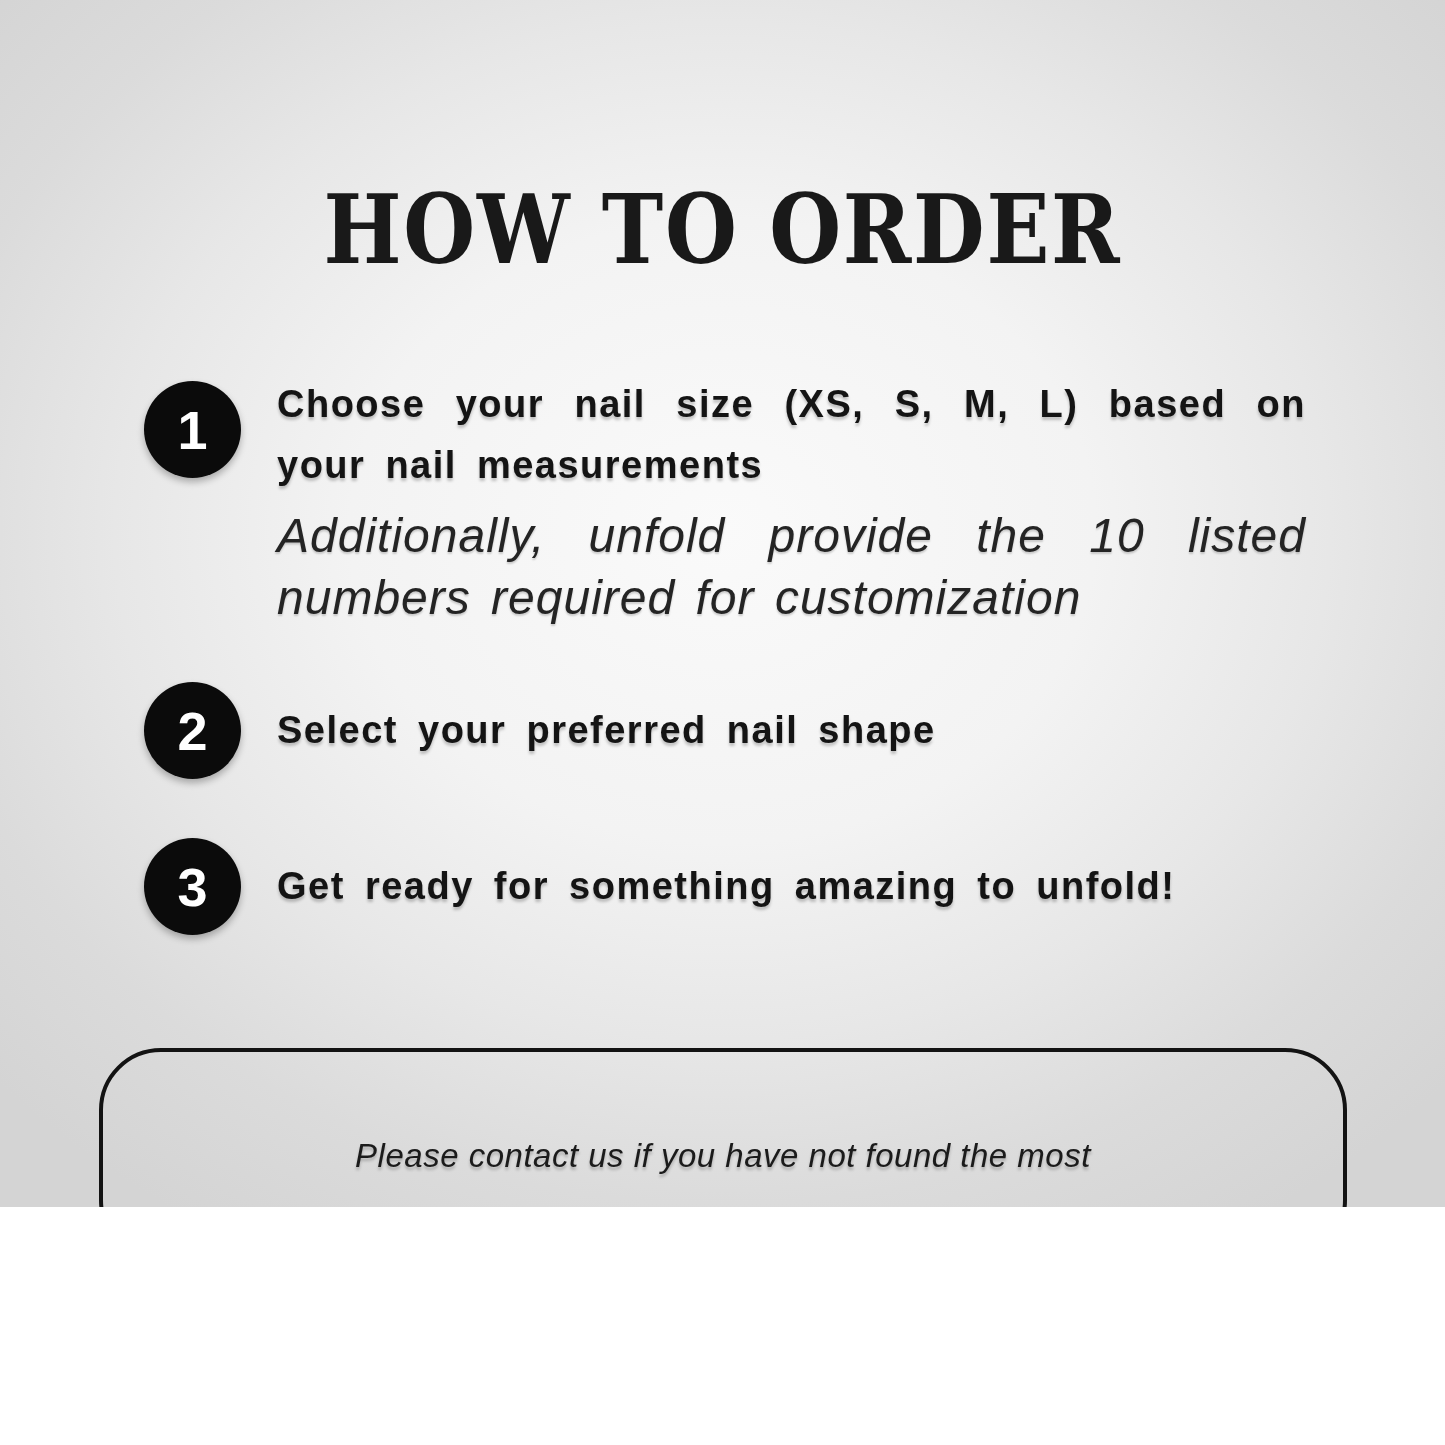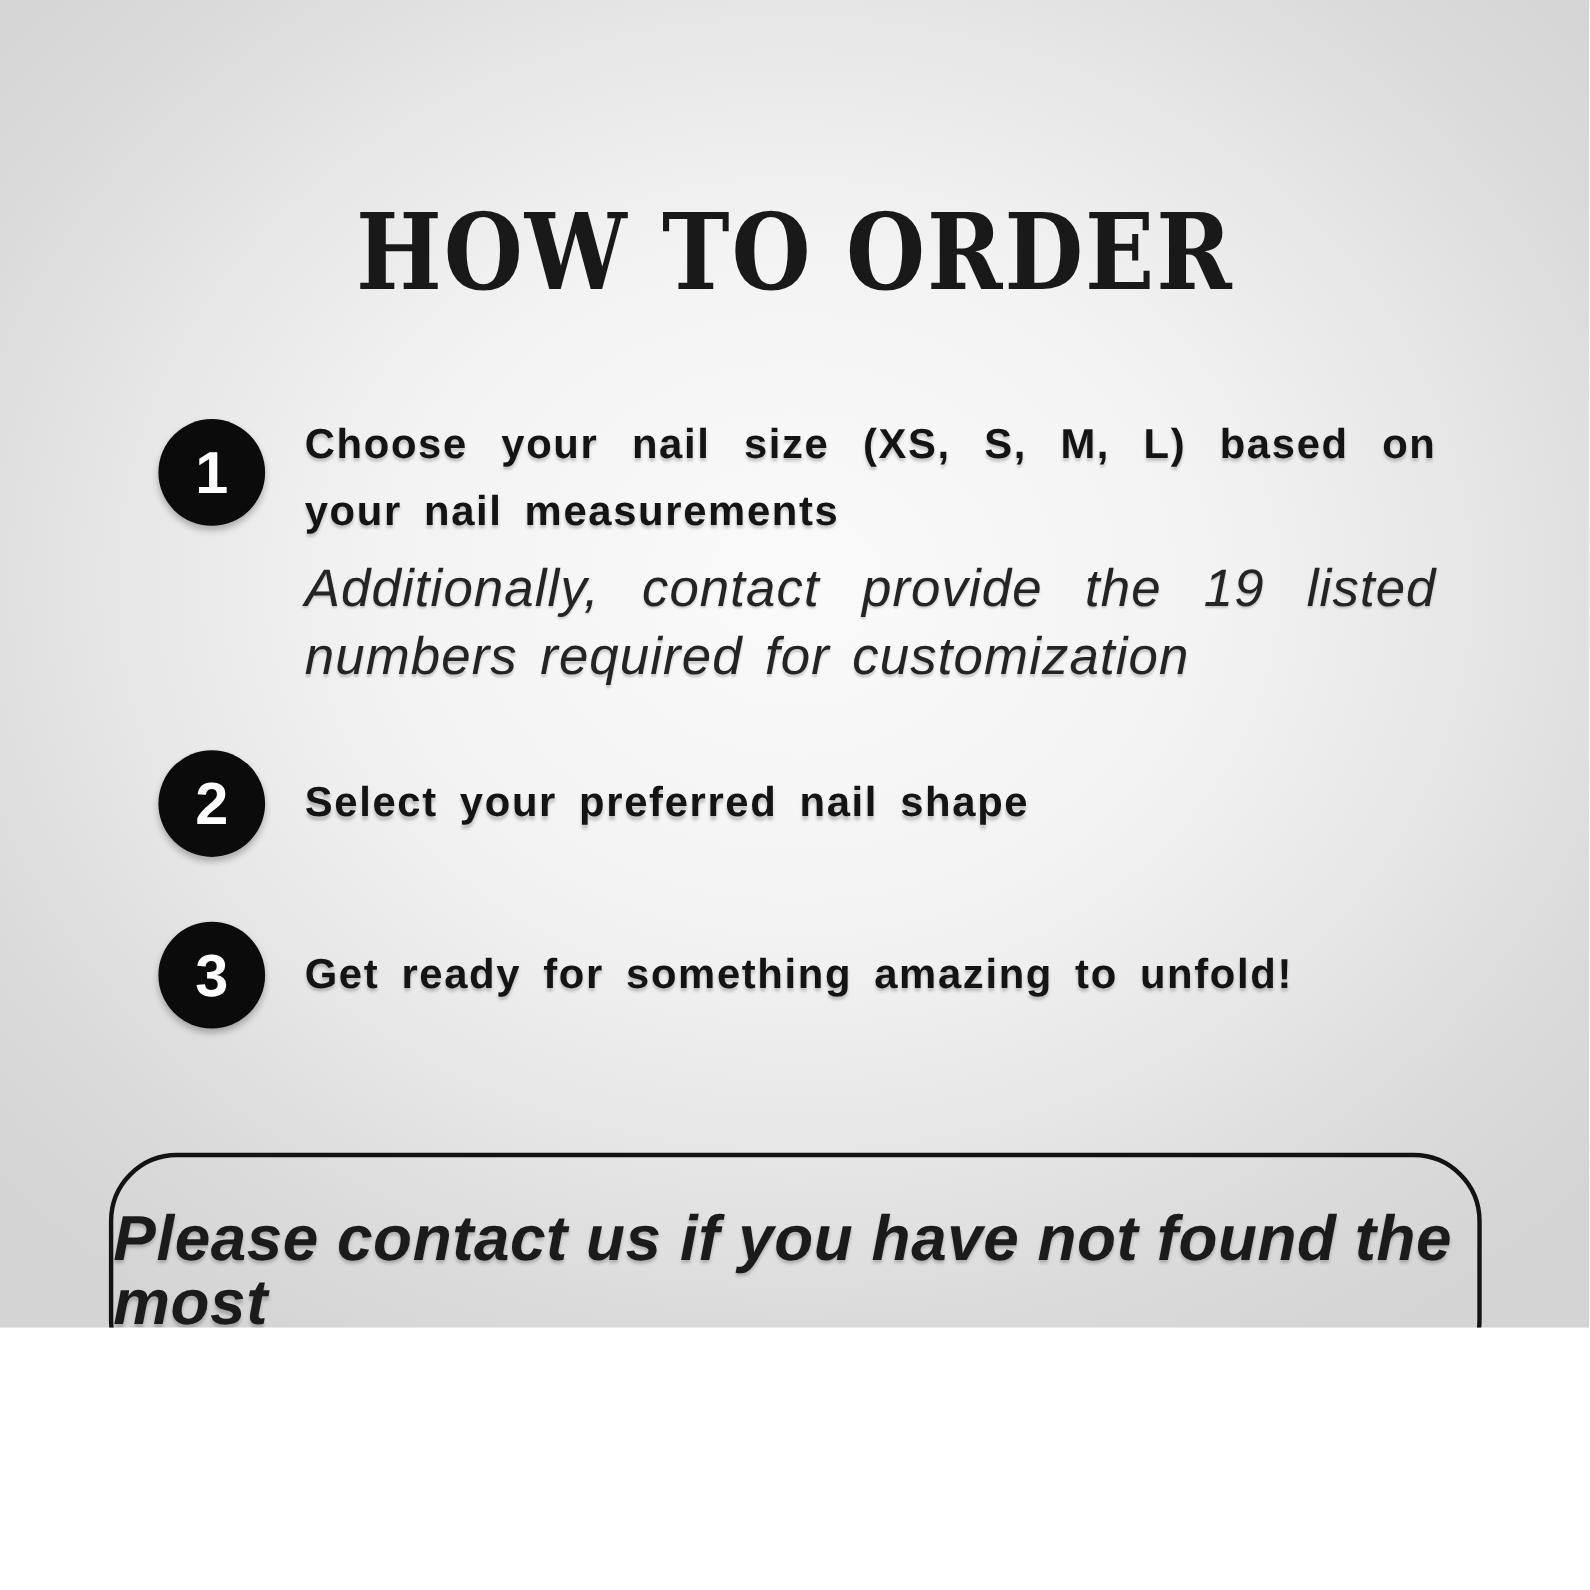--- a/index.html
+++ b/index.html
@@ -47,21 +47,21 @@
     text-shadow:0 2px 2px rgba(0,0,0,0.18);
   }
   .jline { display:flex; justify-content:space-between; }
   .footer-box {
     position:absolute; left:99px; top:1048px;
     width:1248px; height:214px; box-sizing:border-box;
     border:4px solid #131313; border-radius:62px;
     display:flex; align-items:center; justify-content:center;
   }
   .footer-text {
-    font-size:58px; font-weight:700; font-style:italic;
+    font-size:33px; font-weight:400; font-style:italic;
     line-height:59px; letter-spacing:0.5px; color:#1b1b1b;
     text-shadow:0 3px 3px rgba(0,0,0,0.22);
   }
 </style>
 </head>
 <body>
 
 <div class="page">
 
   <h1 class="title">HOW TO ORDER</h1>
@@ -83,24 +83,24 @@
           <span>based</span>
           <span>on</span>
         </div>
         <div>your nail measurements</div>
       </div>
   </div>
 
   <div class="note justify">
       <div class="jline">
         <span>Additionally,</span>
-        <span>contact</span>
+        <span>unfold</span>
         <span>provide</span>
         <span>the</span>
-        <span>19</span>
+        <span>10</span>
         <span>listed</span>
       </div>
       <div>numbers required for customization</div>
     </div>
 
   <div class="step step-2">
     <div class="badge">
       <span>2</span>
     </div>
     <div class="step-line">Select your preferred nail shape</div>

